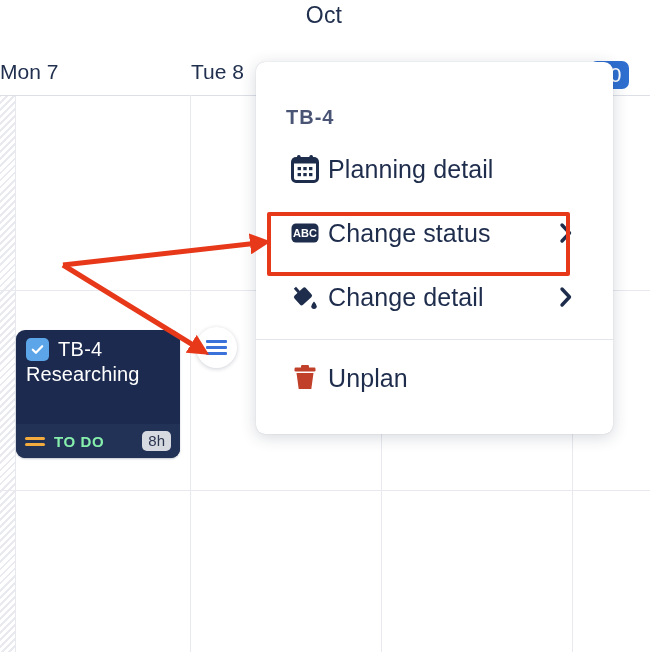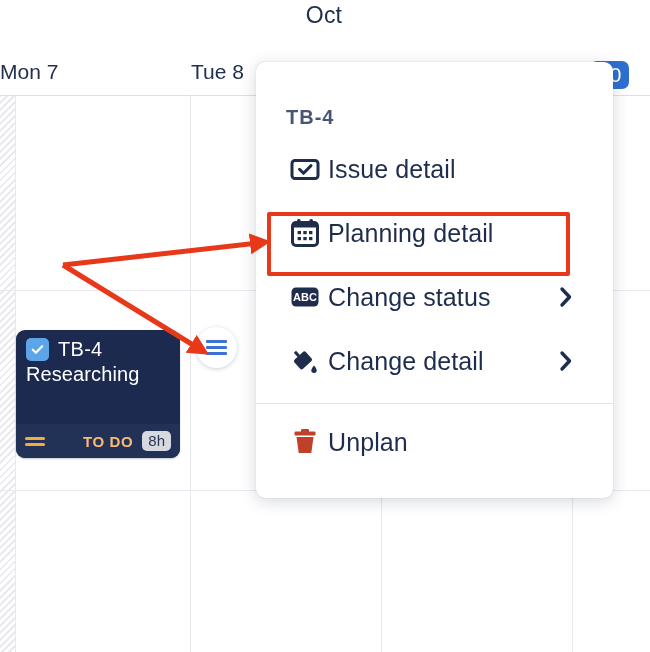--- a/index.html
+++ b/index.html
@@ -176,24 +176,23 @@
   .status-bars span {
     display: block;
     height: 3px;
     background: #f2ab3c;
     border-radius: 2px;
     margin: 3px 0;
   }
   .status-text {
     font-size: 15px;
     font-weight: bold;
-    color: #fdba74;
+    color: #86efac;
     letter-spacing: 0.6px;
     flex: 1 1 auto;
-    text-align: right;
   }
   .estimate-badge {
     background: #d6d9e0;
     color: #2b3550;
     font-size: 15px;
     border-radius: 5px;
     padding: 2px 6px 3px 6px;
     line-height: 1;
   }
 
@@ -373,29 +372,20 @@
         <span></span>
     </span>
   </div>
 
   <div class="context-menu">
 
     <div class="menu-header">TB-4</div>
 
     <div class="menu-list">
 
-      <div class="menu-item">
-        <span class="mi-icon">
-          <svg width="30" height="24" viewBox="0 0 30 24" aria-hidden="true">
-            <rect x="2" y="3.5" width="26" height="18" rx="3" ry="3" fill="none" stroke="#1f2d4d" stroke-width="3"></rect>
-            <path d="M9.5 12.3 L13.5 16.3 L21 8.6" fill="none" stroke="#1f2d4d" stroke-width="3" stroke-linecap="round" stroke-linejoin="round"></path>
-          </svg>
-        </span>
-        <span class="mi-label">Issue detail</span>
-      </div>
 
       <div class="menu-item">
         <span class="mi-icon">
           <svg width="30" height="30" viewBox="0 0 30 30" aria-hidden="true">
             <rect x="2.5" y="4.5" width="25" height="23" rx="3.5" ry="3.5" fill="none" stroke="#1f2d4d" stroke-width="3"></rect>
             <rect x="2.5" y="4.5" width="25" height="5" fill="#1f2d4d"></rect>
             <rect x="7" y="1" width="3.6" height="6" rx="1.6" fill="#1f2d4d"></rect>
             <rect x="19.4" y="1" width="3.6" height="6" rx="1.6" fill="#1f2d4d"></rect>
             <rect x="7.6" y="13" width="3.4" height="3.2" fill="#1f2d4d"></rect>
             <rect x="13.3" y="13" width="3.4" height="3.2" fill="#1f2d4d"></rect>

